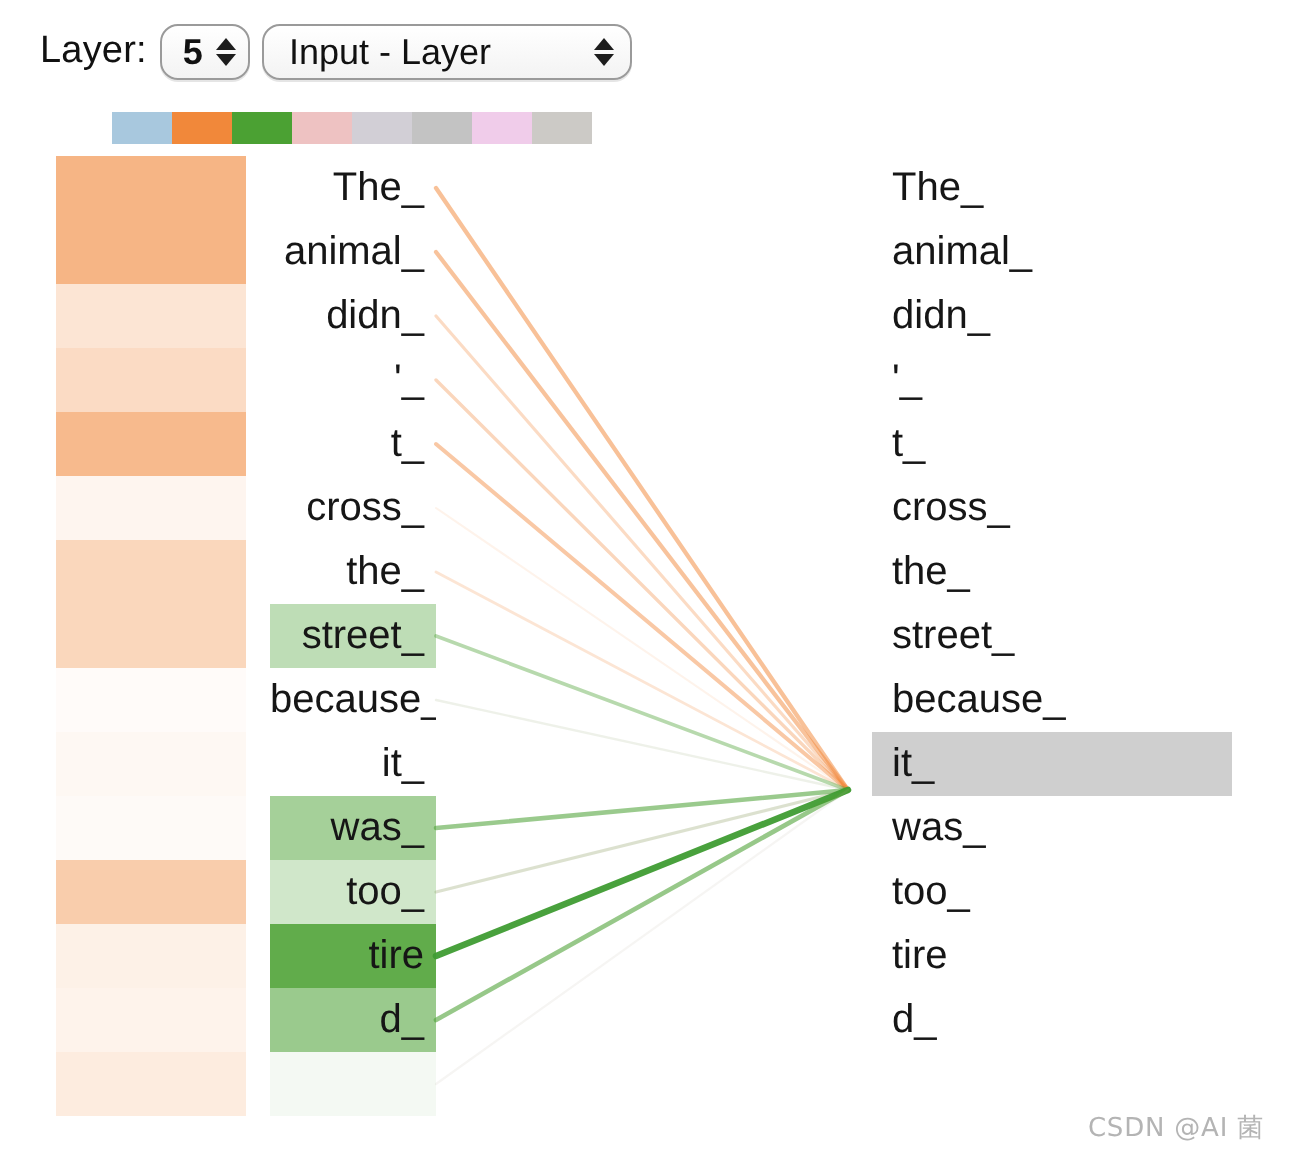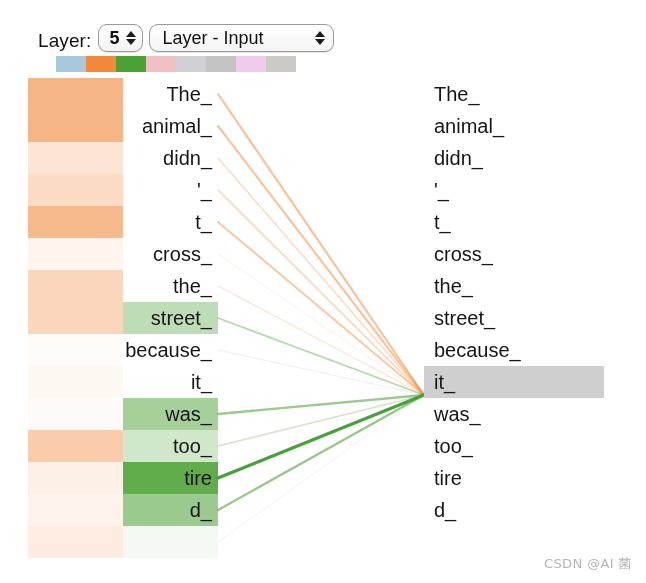--- a/index.html
+++ b/index.html
@@ -7,22 +7,22 @@
     width:646px;height:583px;
     background:#ffffff;
     font-family:"Liberation Sans","DejaVu Sans",sans-serif;
     color:#1a1a1a;
     overflow:hidden;
     position:relative;
   }
   
   #toolbar{
     position:absolute;left:0;top:0;width:646px;height:52px;
-    display:flex;align-items:flex-end;
-    padding-left:38px;box-sizing:border-box;
+    display:flex;align-items:center;
+    padding-left:20px;box-sizing:border-box;
     gap:0px;
   }
   .tb-label{
     font-size:19px;color:#111;letter-spacing:.1px;
     margin-right:7px;white-space:nowrap;
   }
   .ctrl{
     display:inline-flex;align-items:center;
     border:1px solid #9a9a9a;border-radius:9px;
     background:linear-gradient(#ffffff,#f3f3f3);
@@ -58,20 +58,21 @@
   .col{position:absolute;top:0;}
   #left-bars{left:28px;width:95px;}
   #left-tokens{left:123px;width:95px;}
   #right-tokens{left:424px;width:222px;}
   .bar-cell{width:95px;height:32px;}
   .tok{
     height:32px;line-height:32px;
     font-size:20px;color:#161616;
     white-space:nowrap;overflow:hidden;
     box-sizing:border-box;
+    margin-left:12px;
   }
   #left-tokens .tok{text-align:right;padding-right:6px;}
   #right-tokens .tok{text-align:left;padding-left:10px;}
   
   #watermark{
     position:absolute;right:14px;bottom:10px;
     font-size:13px;color:#b4b4b4;letter-spacing:.4px;
     font-family:"DejaVu Sans",sans-serif;
   }
 </style>
@@ -84,21 +85,21 @@
   <span class="ctrl" id="layer-select">
     <span id="layer-value">5</span>
     <span class="stepper">
       <i class="up"></i>
         <i class="dn"></i>
     </span>
   </span>
 
 
   <span class="ctrl" id="attention-select">
-    <span id="attention-value">Layer - Input</span>
+    <span id="attention-value">Input - Layer</span>
     <span class="stepper">
       <i class="up"></i>
         <i class="dn"></i>
     </span>
   </span>
 </div>
 
 <div id="head-strip">
     <span class="sw" style="background: rgb(168, 200, 222);"></span>
     <span class="sw" style="background: rgb(241, 136, 58);"></span>

